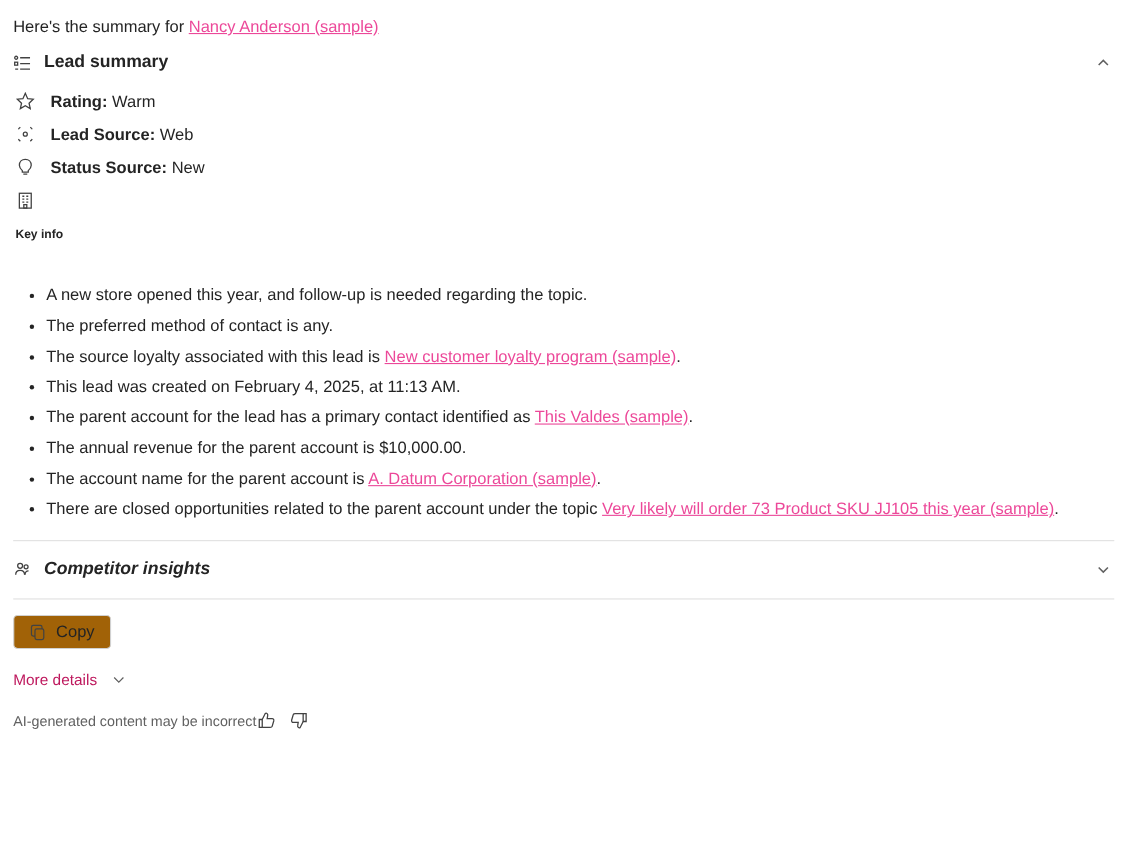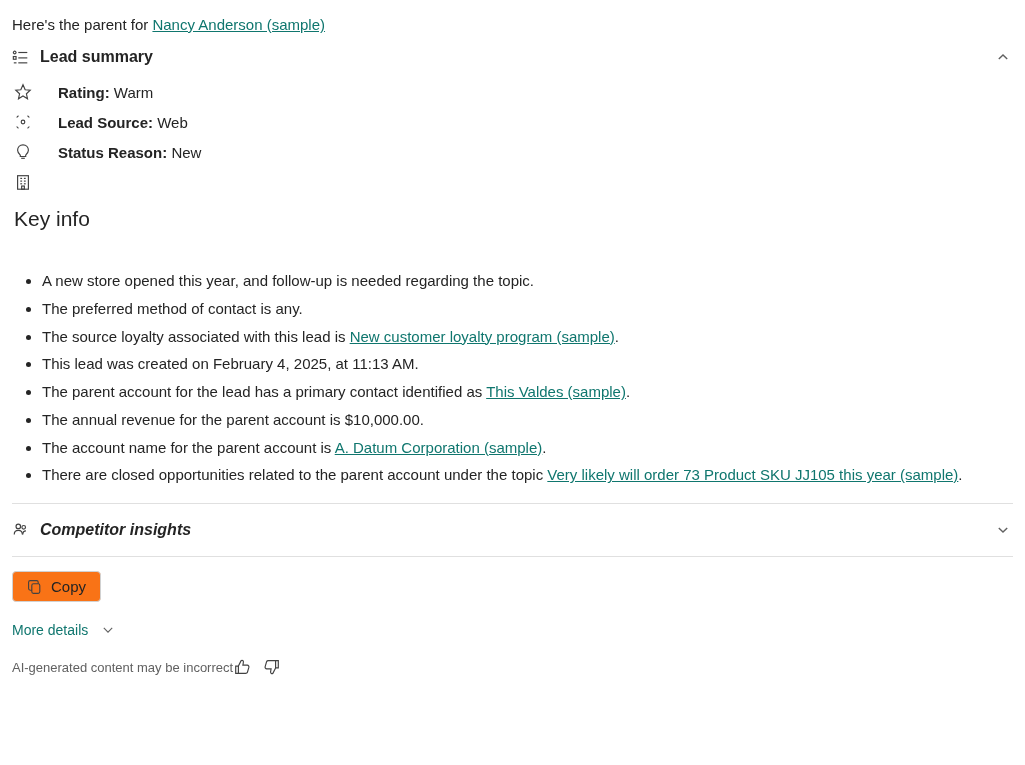--- a/index.html
+++ b/index.html
@@ -4,95 +4,95 @@
   <style>
     * { box-sizing: border-box; margin: 0; padding: 0; }
     body {
       font-family: "Segoe UI", -apple-system, BlinkMacSystemFont, sans-serif;
       background: #fff;
       color: #242424;
       font-size: 15px;
       padding: 12px 12px 8px 12px;
       width: 1025px;
     }
-    a { color: #0f766e; text-decoration: underline; cursor: pointer; }
+    a { color: #ec4899; text-decoration: underline; cursor: pointer; }
     .intro { font-size: 15px; color: #242424; margin-bottom: 10px; margin-top: 4px; }
     .section-header {
       display: flex;
       align-items: center;
       justify-content: space-between;
       padding: 4px 0 10px 0;
     }
     .section-header-left { display: flex; align-items: center; gap: 10px; }
     .section-title { font-weight: 600; font-size: 16px; color: #242424; }
     .icon { width: 18px; height: 18px; display: inline-flex; align-items: center; justify-content: center; color: #424242; flex-shrink: 0; }
     .icon svg { width: 18px; height: 18px; display: block; }
     .chev { width: 20px; height: 20px; display: inline-flex; align-items: center; justify-content: center; color: #616161; cursor: pointer; }
     .chev svg { width: 14px; height: 14px; }
     .field-row {
       display: flex;
       align-items: center;
-      gap: 26px;
+      gap: 14px;
       padding: 6px 0 6px 2px;
       font-size: 15px;
     }
     .field-label { font-weight: 600; }
-    .subsection-title { font-weight: 400; font-size: 21px; margin: 10px 0 4px 2px; }
+    .subsection-title { font-weight: 700; font-size: 11px; margin: 10px 0 4px 2px; }
     ul.keyinfo { list-style: disc; padding-left: 30px; margin-bottom: 14px; margin-top: 36px; }
     ul.keyinfo li { padding: 3px 0; font-size: 15px; line-height: 1.45; }
     .divider { border: none; border-top: 1px solid #e0e0e0; margin: 2px 0; }
     .comp-header {
       display: flex;
       align-items: center;
       justify-content: space-between;
       padding: 14px 0;
       font-style: italic;
     }
     .actions { display: flex; gap: 12px; padding: 12px 0; }
     .btn {
       display: inline-flex;
       align-items: center;
       gap: 8px;
       padding: 6px 14px;
       border: 1px solid #d1d1d1;
       border-radius: 4px;
-      background: #f97316;
+      background: #a16207;
       font-size: 15px;
       color: #242424;
       cursor: pointer;
       font-family: inherit;
     }
     .btn .icon { width: 16px; height: 16px; }
     .btn .icon svg { width: 16px; height: 16px; }
     .more-details {
       display: inline-flex;
       align-items: center;
       gap: 10px;
       font-size: 14px;
-      color: #0f766e;
+      color: #be185d;
       padding: 6px 0 18px 0;
       cursor: pointer;
     }
     .footer {
       display: flex;
       align-items: center;
       font-size: 13px;
       color: #616161;
     }
     .footer-actions { display: flex; gap: 12px; }
     .thumb { width: 18px; height: 18px; cursor: pointer; color: #424242; }
     .thumb svg { width: 18px; height: 18px; }
   </style>
 </head>
 <body>
 
 
 
 <div class="intro">
-  <span>Here's the parent for </span><a href="#">Nancy Anderson (sample)</a>
+  <span>Here's the summary for </span><a href="#">Nancy Anderson (sample)</a>
 </div>
 
 
 <div class="section-header">
   <div class="section-header-left">
     <span class="icon">
       <svg viewBox="0 0 20 20" fill="none" stroke="currentColor" stroke-width="1.3">
         <circle cx="3" cy="5" r="1.5"></circle>
           <line x1="7" y1="5" x2="17" y2="5"></line>
         <rect x="1.5" y="9.5" width="3" height="3"></rect>
@@ -139,21 +139,21 @@
 </div>
 
 <div class="field-row">
   <span class="icon">
     <svg viewBox="0 0 20 20" fill="none" stroke="currentColor" stroke-width="1.3">
       <path d="M10 2 C6.5 2 4 4.5 4 8 C4 10.5 5.5 12 7 13.5 L7 15 L13 15 L13 13.5 C14.5 12 16 10.5 16 8 C16 4.5 13.5 2 10 2 Z"></path>
       <line x1="8" y1="17" x2="12" y2="17"></line>
     </svg>
   </span>
   <span>
-    <span class="field-label">Status Reason:</span>
+    <span class="field-label">Status Source:</span>
     <span>New</span>
   </span>
 </div>
 
 <div class="field-row">
   <span class="icon">
     <svg viewBox="0 0 20 20" fill="none" stroke="currentColor" stroke-width="1.3">
       <rect x="4" y="3" width="12" height="15"></rect>
       <line x1="7" y1="6" x2="9" y2="6"></line>
         <line x1="11" y1="6" x2="13" y2="6"></line>

